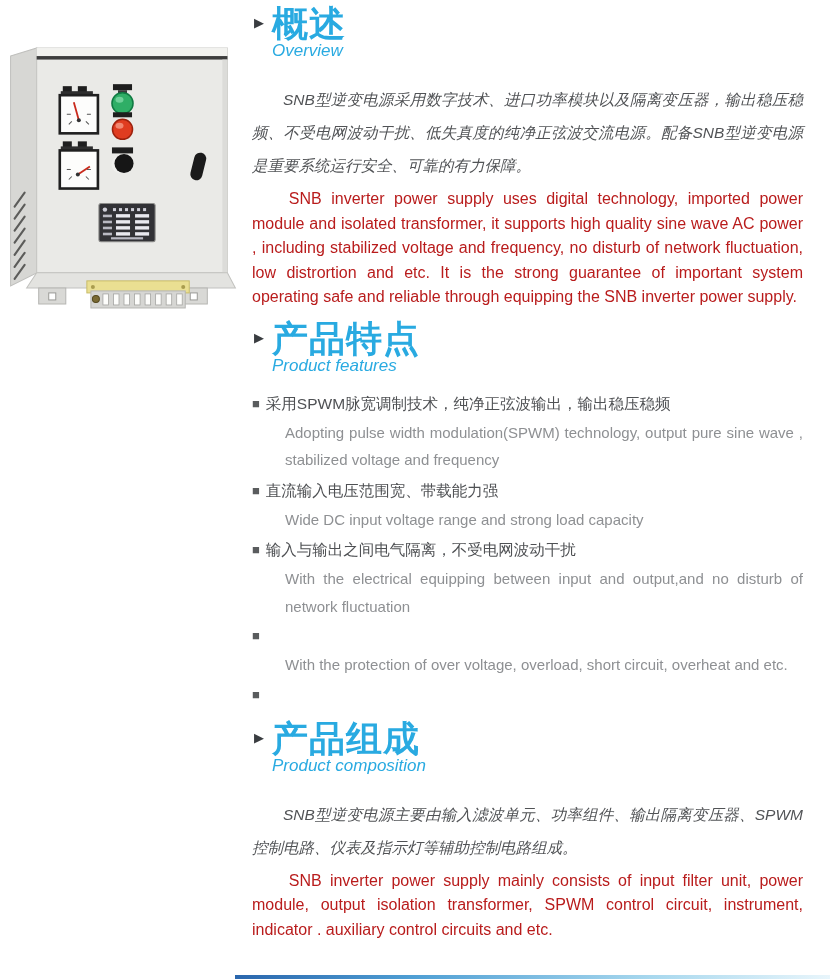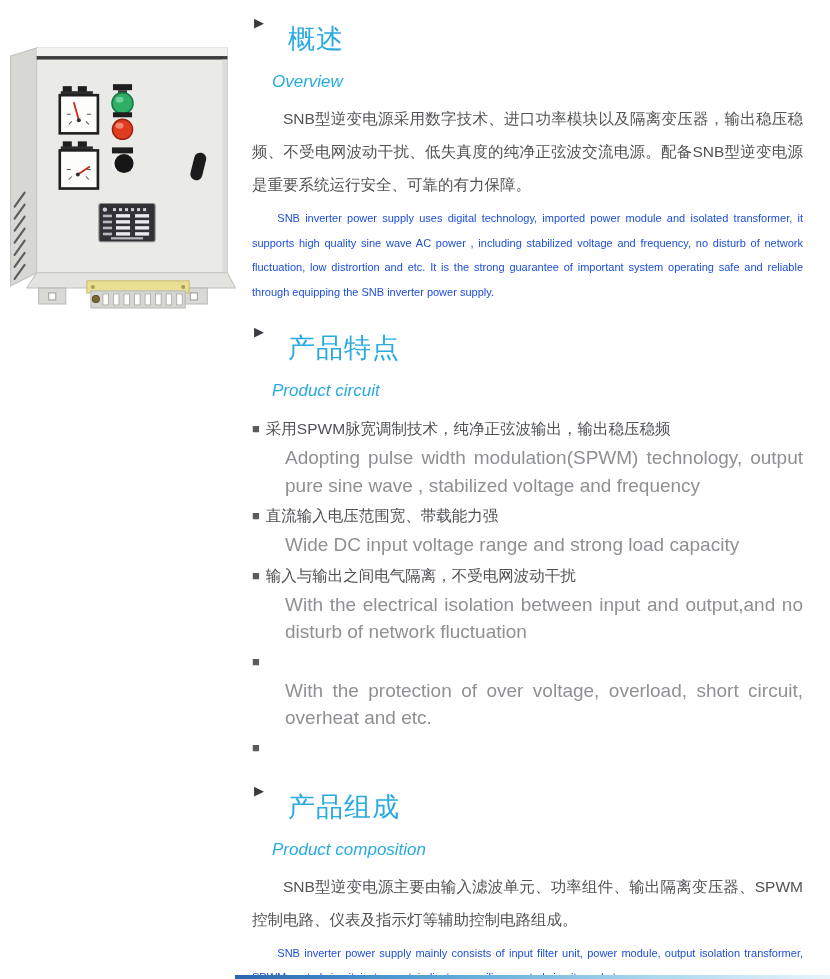--- a/index.html
+++ b/index.html
@@ -16,46 +16,46 @@
   .content{
     position:absolute;left:252px;top:0;width:551px;padding-top:8px;
   }
   .sec-head{display:flex;align-items:flex-start;}
   .tri{
     font-size:13px;line-height:13px;color:#393c40;
     margin:8px 8px 0 2px;flex:0 0 auto;
   }
   .sec-titles{flex:1;}
   .sec-title-zh{
-    margin:16px;font-size:27px;line-height:31px;font-weight:400;
+    margin:0;font-size:36px;line-height:31px;font-weight:700;
     color:#29aae1;letter-spacing:1px;
   }
   .sec-title-en{
     font-size:17px;line-height:22px;color:#29aae1;margin-top:1px;font-style:italic;
   }
   .p-zh{
-    margin:9px 0 0;font-size:15.5px;line-height:33px;color:#515356;
-    text-align:justify;text-indent:2em;
+    margin:21px 0 0;font-size:15.5px;line-height:33px;color:#515356;
+    text-align:justify;text-indent:2em;font-style:italic;
   }
   .p-en{
-    margin:5px 0 0;font-size:11px;line-height:24.5px;color:#1d4ed8;
+    margin:5px 0 0;font-size:16px;line-height:24.5px;color:#b91c1c;
     text-align:justify;text-indent:2.3em;
   }
   .features{margin:12px 0 0;padding:0;list-style:none;}
   .feature{margin:0 0 1px;}
   .feature-zh{
     font-size:15.5px;line-height:29px;color:#4f5154;
     display:flex;align-items:baseline;
   }
   .bullet{
     font-size:13px;color:#5a5c5e;margin-right:6px;flex:0 0 auto;
     transform:translateY(-1px);
   }
   .feature-en{
-    margin:0 0 2px;padding-left:33px;font-size:19px;line-height:27.5px;
+    margin:0 0 2px;padding-left:33px;font-size:15px;line-height:27.5px;
     color:#8e9093;text-align:justify;
   }
   .section{margin-top:0;}
   .section+.section{margin-top:13px;}
   .footer-bar{
     position:absolute;left:235px;right:0;bottom:0;height:4px;
     background:linear-gradient(to right,#2a66ad 0%,#4f9fd4 30%,#a8d8ee 70%,#e8f5fb 100%);
   }
 </style>
 </head>
@@ -210,21 +210,21 @@
       </div>
       <p class="p-zh">SNB型逆变电源采用数字技术、进口功率模块以及隔离变压器，输出稳压稳频、不受电网波动干扰、低失真度的纯净正弦波交流电源。配备SNB型逆变电源是重要系统运行安全、可靠的有力保障。</p>
       <p class="p-en">SNB inverter power supply uses digital technology, imported power module and isolated transformer, it supports high quality sine wave AC power , including stabilized voltage and frequency, no disturb of network fluctuation, low distrortion and etc. It is the strong guarantee of important system operating safe and reliable through equipping the SNB inverter power supply.</p>
     </section>
 
     <section class="section">
       <div class="sec-head">
         <span class="tri">▶</span>
         <div class="sec-titles">
           <h2 class="sec-title-zh">产品特点</h2>
-          <div class="sec-title-en">Product circuit</div>
+          <div class="sec-title-en">Product features</div>
         </div>
       </div>
       <ul class="features">
         <li class="feature">
           <div class="feature-zh">
             <span class="bullet">■</span>
             <span>采用SPWM脉宽调制技术，纯净正弦波输出，输出稳压稳频</span>
           </div>
           <p class="feature-en">Adopting pulse width modulation(SPWM) technology, output pure sine wave , stabilized voltage and frequency</p>
         </li>
@@ -233,21 +233,21 @@
             <span class="bullet">■</span>
             <span>直流输入电压范围宽、带载能力强</span>
           </div>
           <p class="feature-en">Wide DC input voltage range and strong load capacity</p>
         </li>
         <li class="feature">
           <div class="feature-zh">
             <span class="bullet">■</span>
             <span>输入与输出之间电气隔离，不受电网波动干扰</span>
           </div>
-          <p class="feature-en">With the electrical isolation between input and output,and no disturb of network fluctuation</p>
+          <p class="feature-en">With the electrical equipping between input and output,and no disturb of network fluctuation</p>
         </li>
         <li class="feature">
           <div class="feature-zh">
             <span class="bullet">■</span>
           </div>
           <p class="feature-en">With the protection of over voltage, overload, short circuit, overheat and etc.</p>
         </li>
         <li class="feature">
           <div class="feature-zh">
             <span class="bullet">■</span>

